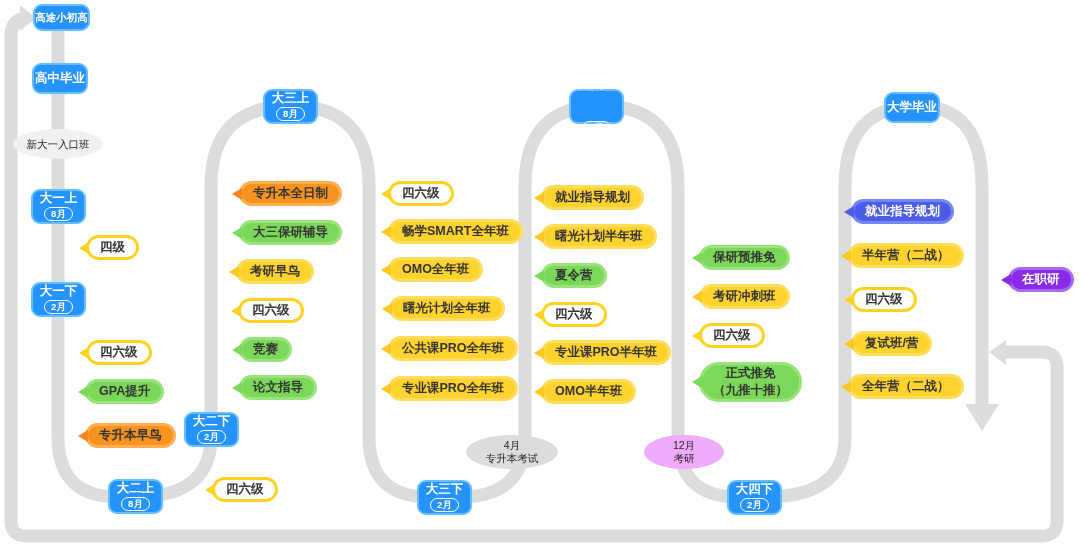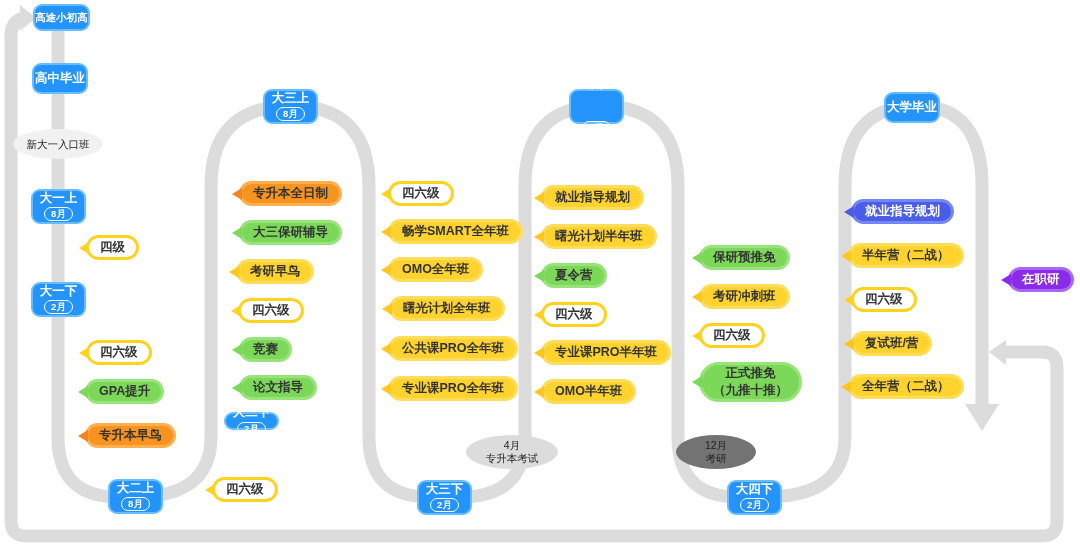--- a/index.html
+++ b/index.html
@@ -52,21 +52,21 @@
         <span class="month">8月</span>
       </div>
       <div class="node" style="left: 31px; top: 282px; width: 55px; height: 35px;">
         <span>大一下</span>
         <span class="month">2月</span>
       </div>
       <div class="node" style="left: 108px; top: 479px; width: 55px; height: 35px;">
         <span>大二上</span>
         <span class="month">8月</span>
       </div>
-      <div class="node" style="left: 184px; top: 412px; width: 55px; height: 18px; margin-left: 40px;">
+      <div class="node" style="left: 184px; top: 412px; width: 55px; height: 35px;">
         <span>大二下</span>
         <span class="month">2月</span>
       </div>
       <div class="node" style="left: 263px; top: 89px; width: 55px; height: 35px;">
         <span>大三上</span>
         <span class="month">8月</span>
       </div>
       <div class="node" style="left: 417px; top: 480px; width: 55px; height: 35px;">
         <span>大三下</span>
         <span class="month">2月</span>
@@ -84,21 +84,21 @@
       </div>
     </div>
   <div id="ellipses-layer">
       <div class="enode" style="left: 13px; top: 129px; width: 90px; height: 30px; background: rgb(241, 241, 241);">
         <span>新大一入口班</span>
       </div>
       <div class="enode" style="left: 466px; top: 435px; width: 92px; height: 34px; background: rgb(220, 220, 220);">
         <span>4月</span>
         <span>专升本考试</span>
       </div>
-      <div class="enode" style="left: 676px; top: 435px; width: 80px; height: 34px; background: #737373;">
+      <div class="enode" style="left: 644px; top: 435px; width: 80px; height: 34px; background: #f0abfc;">
         <span>12月</span>
         <span>考研</span>
       </div>
     </div>
   <div id="pills-layer">
       <div class="pill exam" style="left: 86px; top: 235px;">
         <span class="arrow"></span>
         <span>四级</span>
       </div>
       <div class="pill exam" style="left: 86px; top: 340px;">

